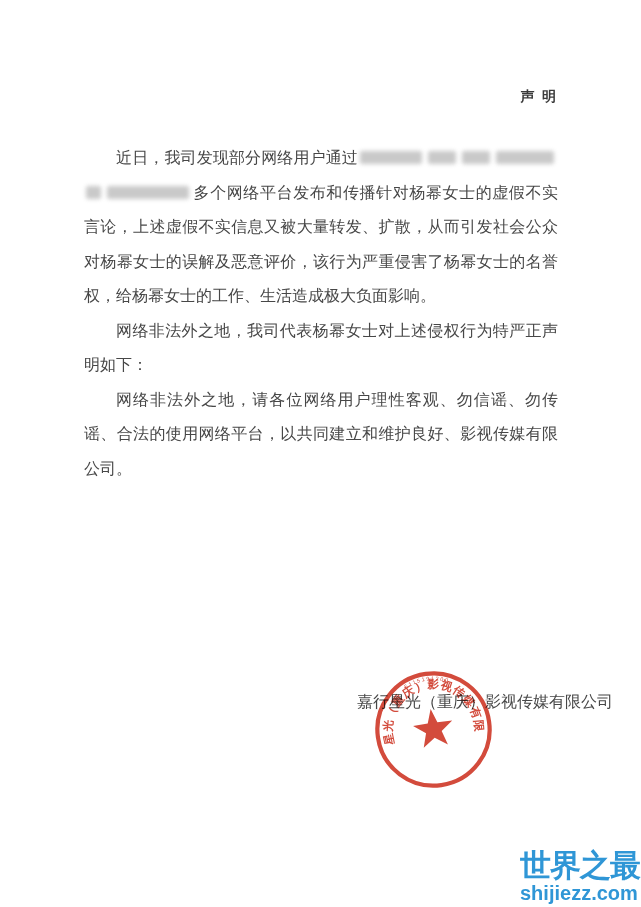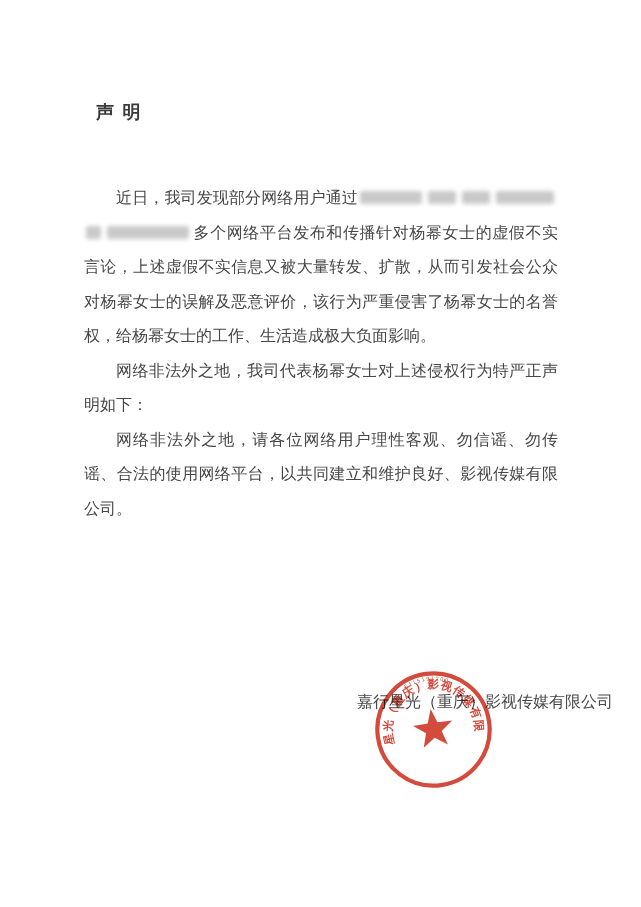--- a/index.html
+++ b/index.html
@@ -7,32 +7,31 @@
     position:relative;
     width:641px;height:907px;
     background:#ffffff;
     overflow:hidden;
     font-family:"Liberation Serif","DejaVu Serif",serif;
     color:#454545;
   }
   .doc-title{
     position:absolute;
     left:84px;top:88px;width:474px;
-    text-align:left;
-    font-size:18px;font-weight:bold;color:#3a3a3a;
+    text-align:right;
+    font-size:14px;font-weight:bold;color:#3a3a3a;
     letter-spacing:2px;
-    margin:12px;
+    margin:0;
   }
   .doc-body{
     position:absolute;
     left:84px;top:141px;width:474px;
     font-size:16px;line-height:34.5px;
     text-align:justify;
     color:#474747;
-    margin-top:40px;
   }
   .doc-body p{margin:0;text-indent:2em;}
   
   .redact{
     display:inline-block;
     height:13px;
     border-radius:2px;
     background:#b7b7b7;
     filter:blur(2px);
     opacity:.75;
@@ -100,14 +99,18 @@
     <circle cx="80" cy="80" r="73" fill="none" stroke="#cf3b2b" stroke-width="5.5"></circle>
     <polygon fill="#cf3b2b" points="80,53 86.35,71.26 105.68,71.66 90.27,83.34 95.88,101.84 80,90.8 64.12,101.84 69.73,83.34 54.32,71.66 73.65,71.26"></polygon>
     <text font-size="15" letter-spacing="1" fill="#cf3b2b" font-family="Liberation Serif, DejaVu Serif, serif" font-weight="bold">
       <textPath href="#ringArc" startOffset="50%" text-anchor="middle">嘉行星光（重庆）影视传媒有限公司</textPath>
     </text>
     <text font-size="7" letter-spacing="2" fill="#cf3b2b" font-family="Liberation Sans, DejaVu Sans, sans-serif">
       <textPath href="#serialArc" startOffset="50%" text-anchor="middle">5115191200</textPath>
     </text>
   </svg>
 
+  <div class="watermark">
+    <div class="wm-name">世界之最</div>
+    <div class="wm-url">shijiezz.com</div>
+  </div>
 
 </div>
 
 </body></html>

